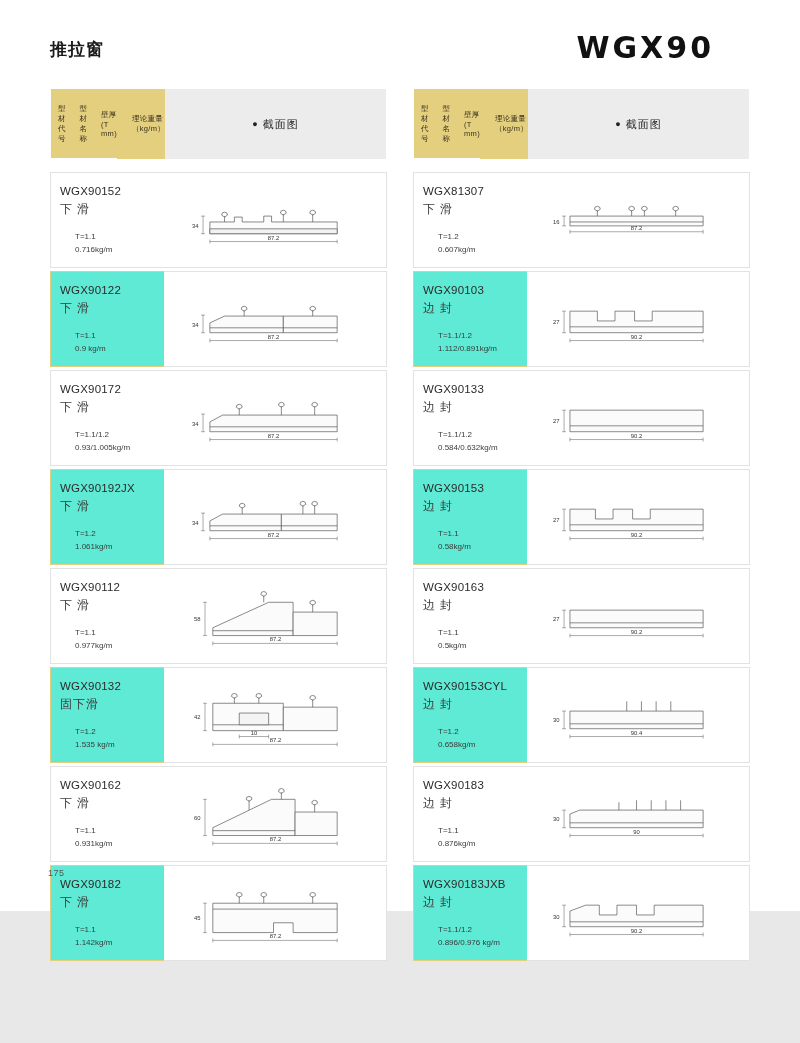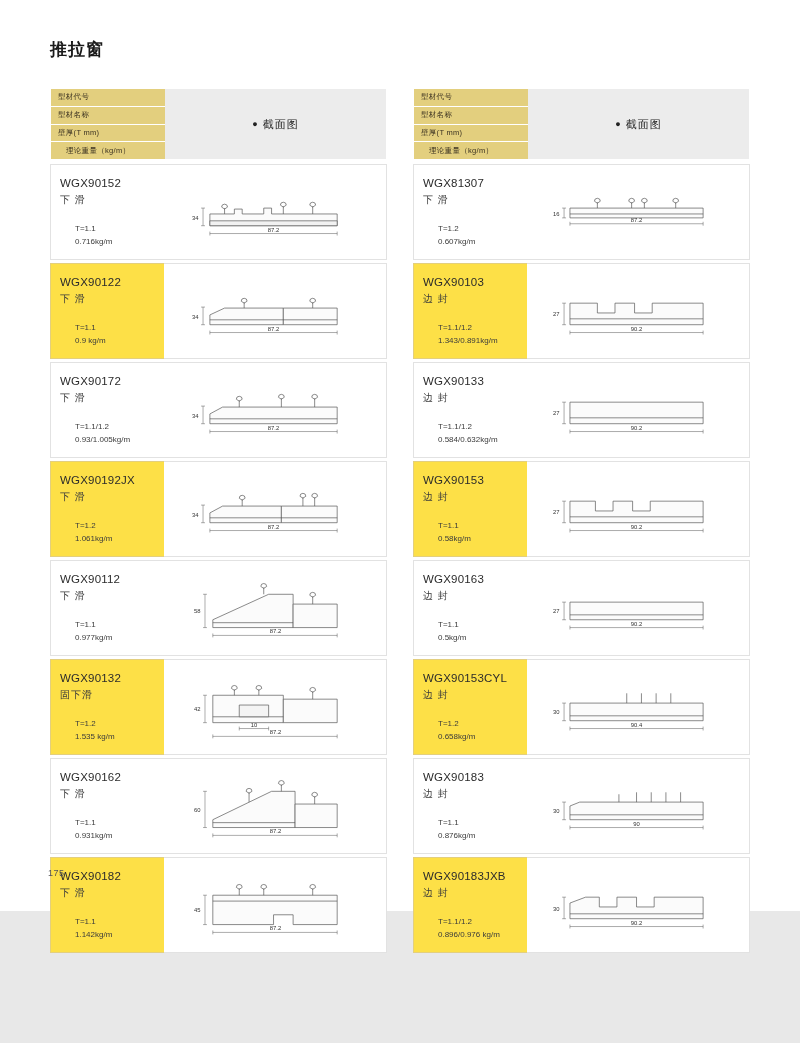--- a/index.html
+++ b/index.html
@@ -61,21 +61,21 @@
   .legend {
     display: flex;
     border: 1px solid #ffffff;
     height: 72px;
     box-sizing: border-box;
   }
   .legend-left {
     width: 114px;
     background: #e3cf7e;
     display: flex;
-    flex-direction: column;
+    flex-direction: row;
     box-sizing: border-box;
   }
   .legend-left .lrow {
     flex: 1;
     border-bottom: 1px solid #ffffff;
     font-size: 7.5px;
     color: #3a3120;
     display: flex;
     align-items: center;
     padding-left: 7px;
@@ -95,54 +95,55 @@
     font-size: 11px;
     color: #222;
     letter-spacing: 1px;
   }
   .legend-right .bullet {
     font-size: 9px;
     margin-right: 4px;
     line-height: 1;
   }
   .rows {
-    margin-top: 4px;
+    margin-top: 12px;
   }
   .row {
     display: flex;
     height: 96px;
     margin-bottom: 3px;
     box-sizing: border-box;
   }
   .row-left {
     width: 114px;
     box-sizing: border-box;
     padding: 11px 8px 8px 9px;
     position: relative;
     border: 1px solid #e2e2e2;
     border-right: none;
   }
   .row.tan .row-left {
-    background: #fde047;
+    background: #5eead4;
     border-color: #e3cf7e;
   }
   .row.white .row-left {
     background: #ffffff;
   }
   .code {
     font-size: 11.5px;
     color: #2b2b2b;
     line-height: 1.25;
     letter-spacing: 0.2px;
   }
   .name {
-    font-size: 10px;
+    font-size: 12px;
     color: #3b3b3b;
     margin-top: 3px;
     letter-spacing: 1px;
+    font-family: Liberation Serif, serif;
   }
   .specs {
     position: absolute;
     left: 24px;
     bottom: 11px;
     font-size: 8px;
     color: #3b3b3b;
     line-height: 1.55;
   }
   .row-right {
@@ -180,20 +181,21 @@
     font-family: "Liberation Sans", sans-serif;
   }
 </style>
 </head>
 <body>
 
 <div class="page">
 
   <div class="page-header">
     <div class="header-title-cn">推拉窗</div>
+    <div class="header-title-en">WGX90</div>
   </div>
 
   <div class="columns">
 
     <div class="column">
       <div class="legend">
         <div class="legend-left">
           <div class="lrow">型材代号</div>
           <div class="lrow">型材名称</div>
           <div class="lrow">壁厚(T mm)</div>
@@ -580,21 +582,21 @@
             </div>
           </div>
         </div>
 
         <div class="row tan">
           <div class="row-left">
             <div class="code">WGX90103</div>
             <div class="name">边 封</div>
             <div class="specs">
               <div>T=1.1/1.2</div>
-              <div>1.343/0.891kg/m</div>
+              <div>1.112/0.891kg/m</div>
             </div>
           </div>
           <div class="row-right">
             <div class="fig">
               <svg viewBox="0 0 223 96">
                 <g stroke="#555" fill="#fbfbfb" stroke-width="0.7">
                   <path d="M42 62 L42 40 L70 40 L70 50 L88 50 L88 40 L108 40 L108 50 L126 50 L126 40 L178 40 L178 62 Z"></path>
                 </g>
                 <g stroke="#555" fill="none" stroke-width="0.7">
                   <path d="M42 56 L178 56"></path>

